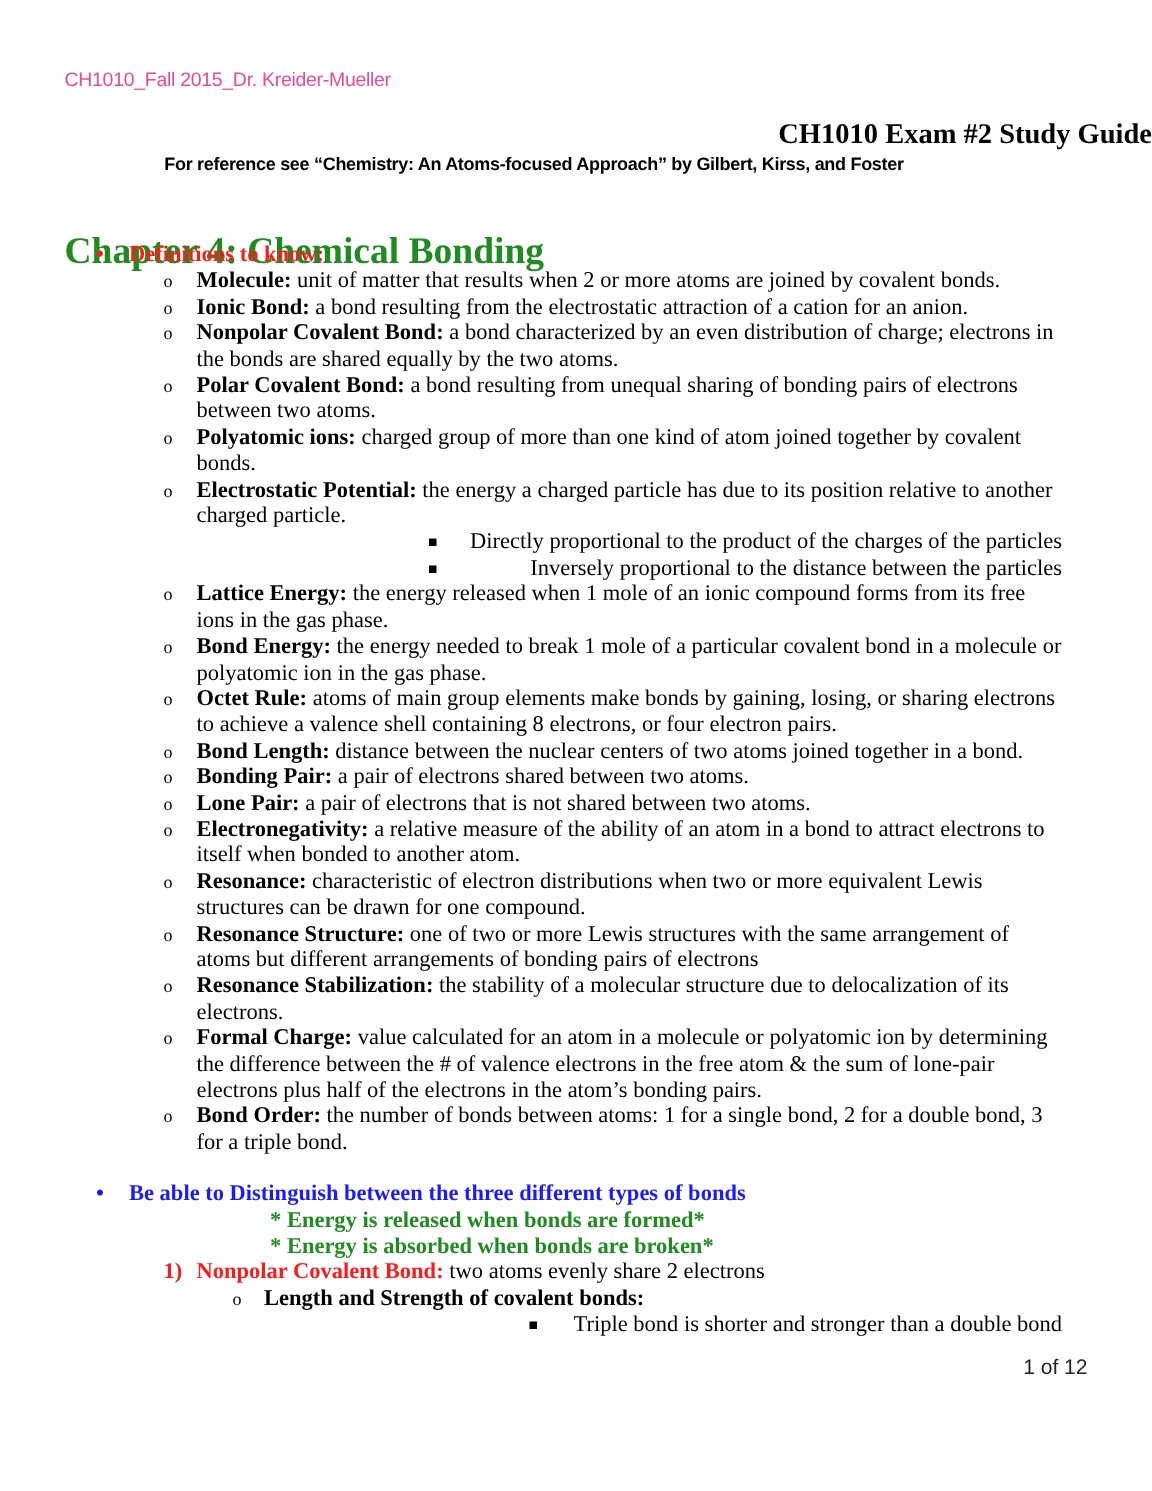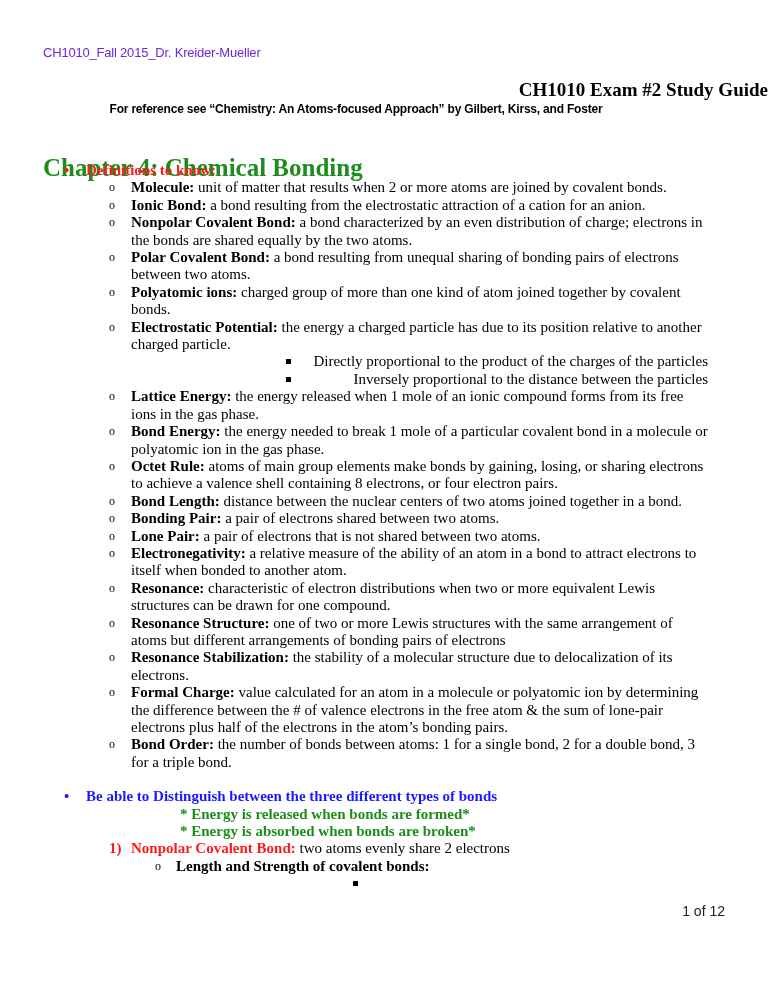--- a/index.html
+++ b/index.html
@@ -1,19 +1,19 @@
 <!DOCTYPE html>
 <html><head>
 <meta charset="utf-8">
 <style>
   html, body { margin: 0; padding: 0; background: #ffffff; }
   body { width: 768px; height: 994px; position: relative; overflow: hidden;
          font-family: "Liberation Serif", serif; color: #000; }
   .header { position: absolute; left: 43px; top: 45px; font-family: "Liberation Sans", sans-serif;
-            font-size: 13px; color: #6d28d9; letter-spacing: -0.2px; }
+            font-size: 13px; color: #ec4899; letter-spacing: -0.2px; }
   .title { position: absolute; left: 0; width: 768px; top: 79px; text-align: right;
            font-size: 19px; font-weight: bold; }
   .subtitle { position: absolute; left: 0; width: 712px; top: 102px; text-align: center;
               font-family: "Liberation Sans", sans-serif; font-size: 12px; font-weight: bold; letter-spacing: -0.2px; }
   .chapter { position: absolute; left: 43px; top: 138px; font-size: 25px; font-weight: bold; color: #1e8c1e; margin-top: 16px; }
   .content { position: absolute; left: 0; top: 162px; width: 768px; font-size: 15px; line-height: 17.4px; }
   .lvl1 { position: relative; padding-left: 86px; }
   .lvl1 .bul { position: absolute; left: 64px; top: 0; }
   .red { color: #ff1a1a; font-weight: bold; }
   .blue { color: #1a1aff; font-weight: bold; }
@@ -81,19 +81,19 @@
   <div class="energy green">* Energy is absorbed when bonds are broken*</div>
   <div class="num">
     <span class="n red">1)</span>
     <span class="red">Nonpolar Covalent Bond:</span><span> two atoms evenly share 2 electrons</span>
   </div>
   <ul class="l2 l2b">
     <li>
       <span class="o">o</span>
       <b>Length and Strength of covalent bonds:</b>
       <ul class="l3 l3b">
-        <li><span class="sq"></span></li>
+        <li><span class="sq"></span><span>Triple bond is shorter and stronger than a double bond</span></li>
       </ul>
     </li>
   </ul>
 </div>
 
 <div class="pageno">1 of 12</div>
 
 </body></html>

